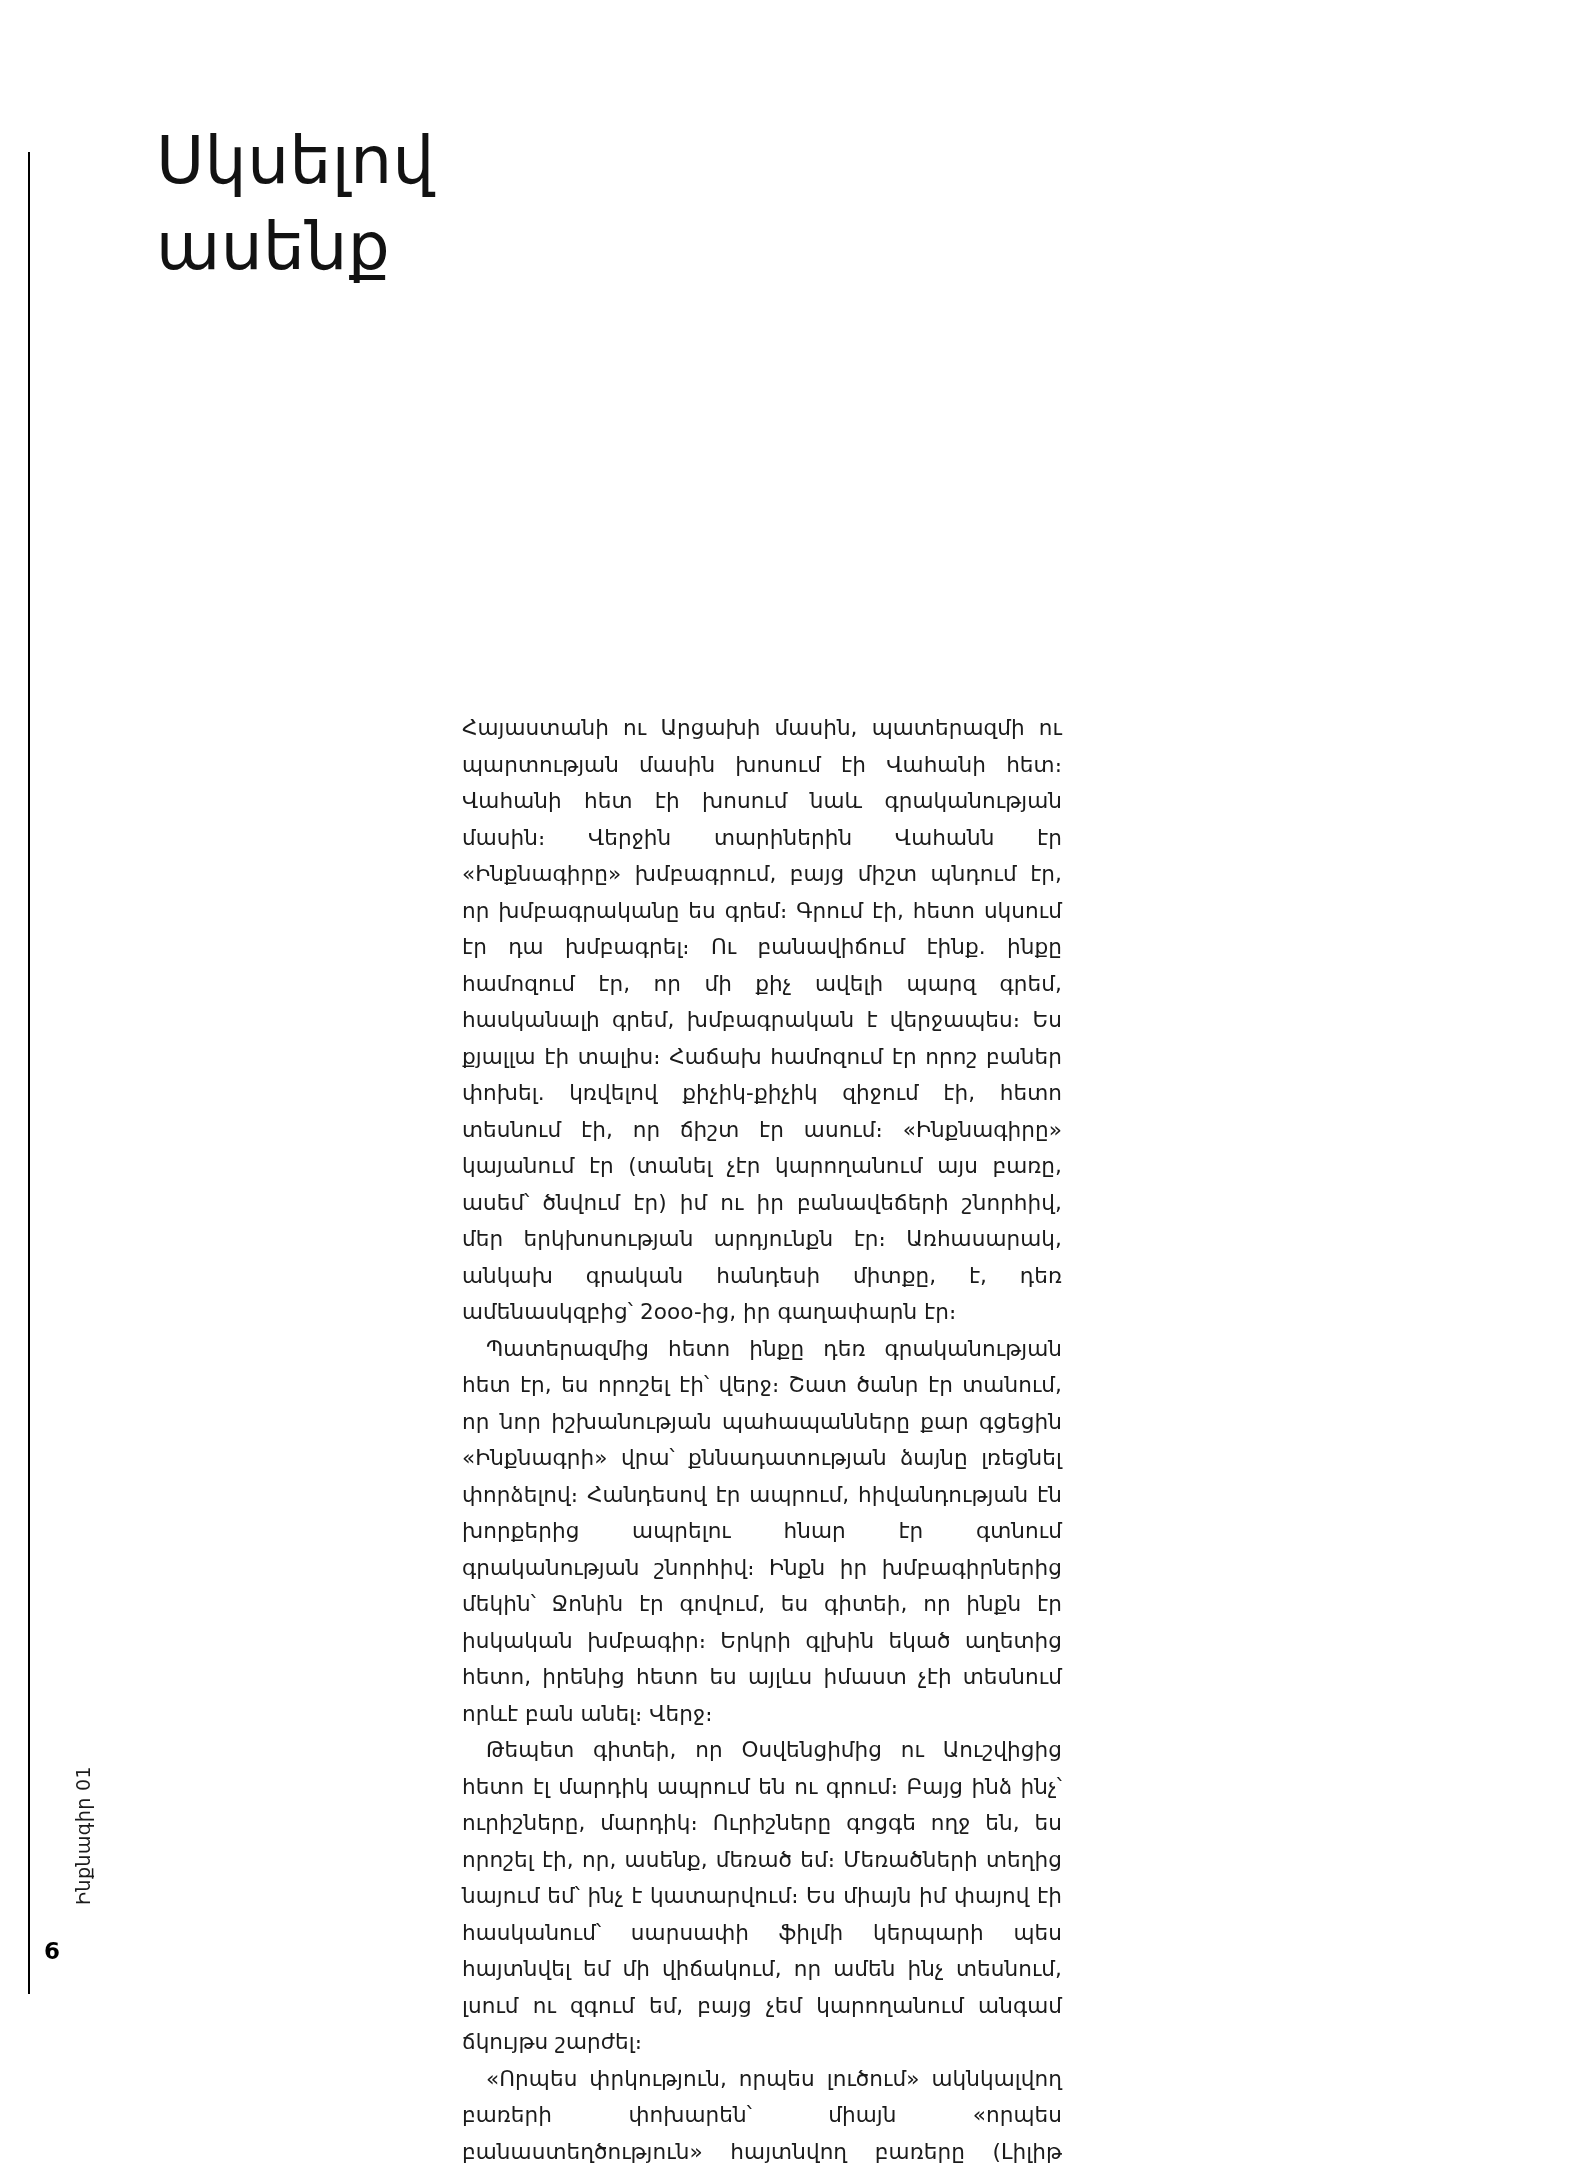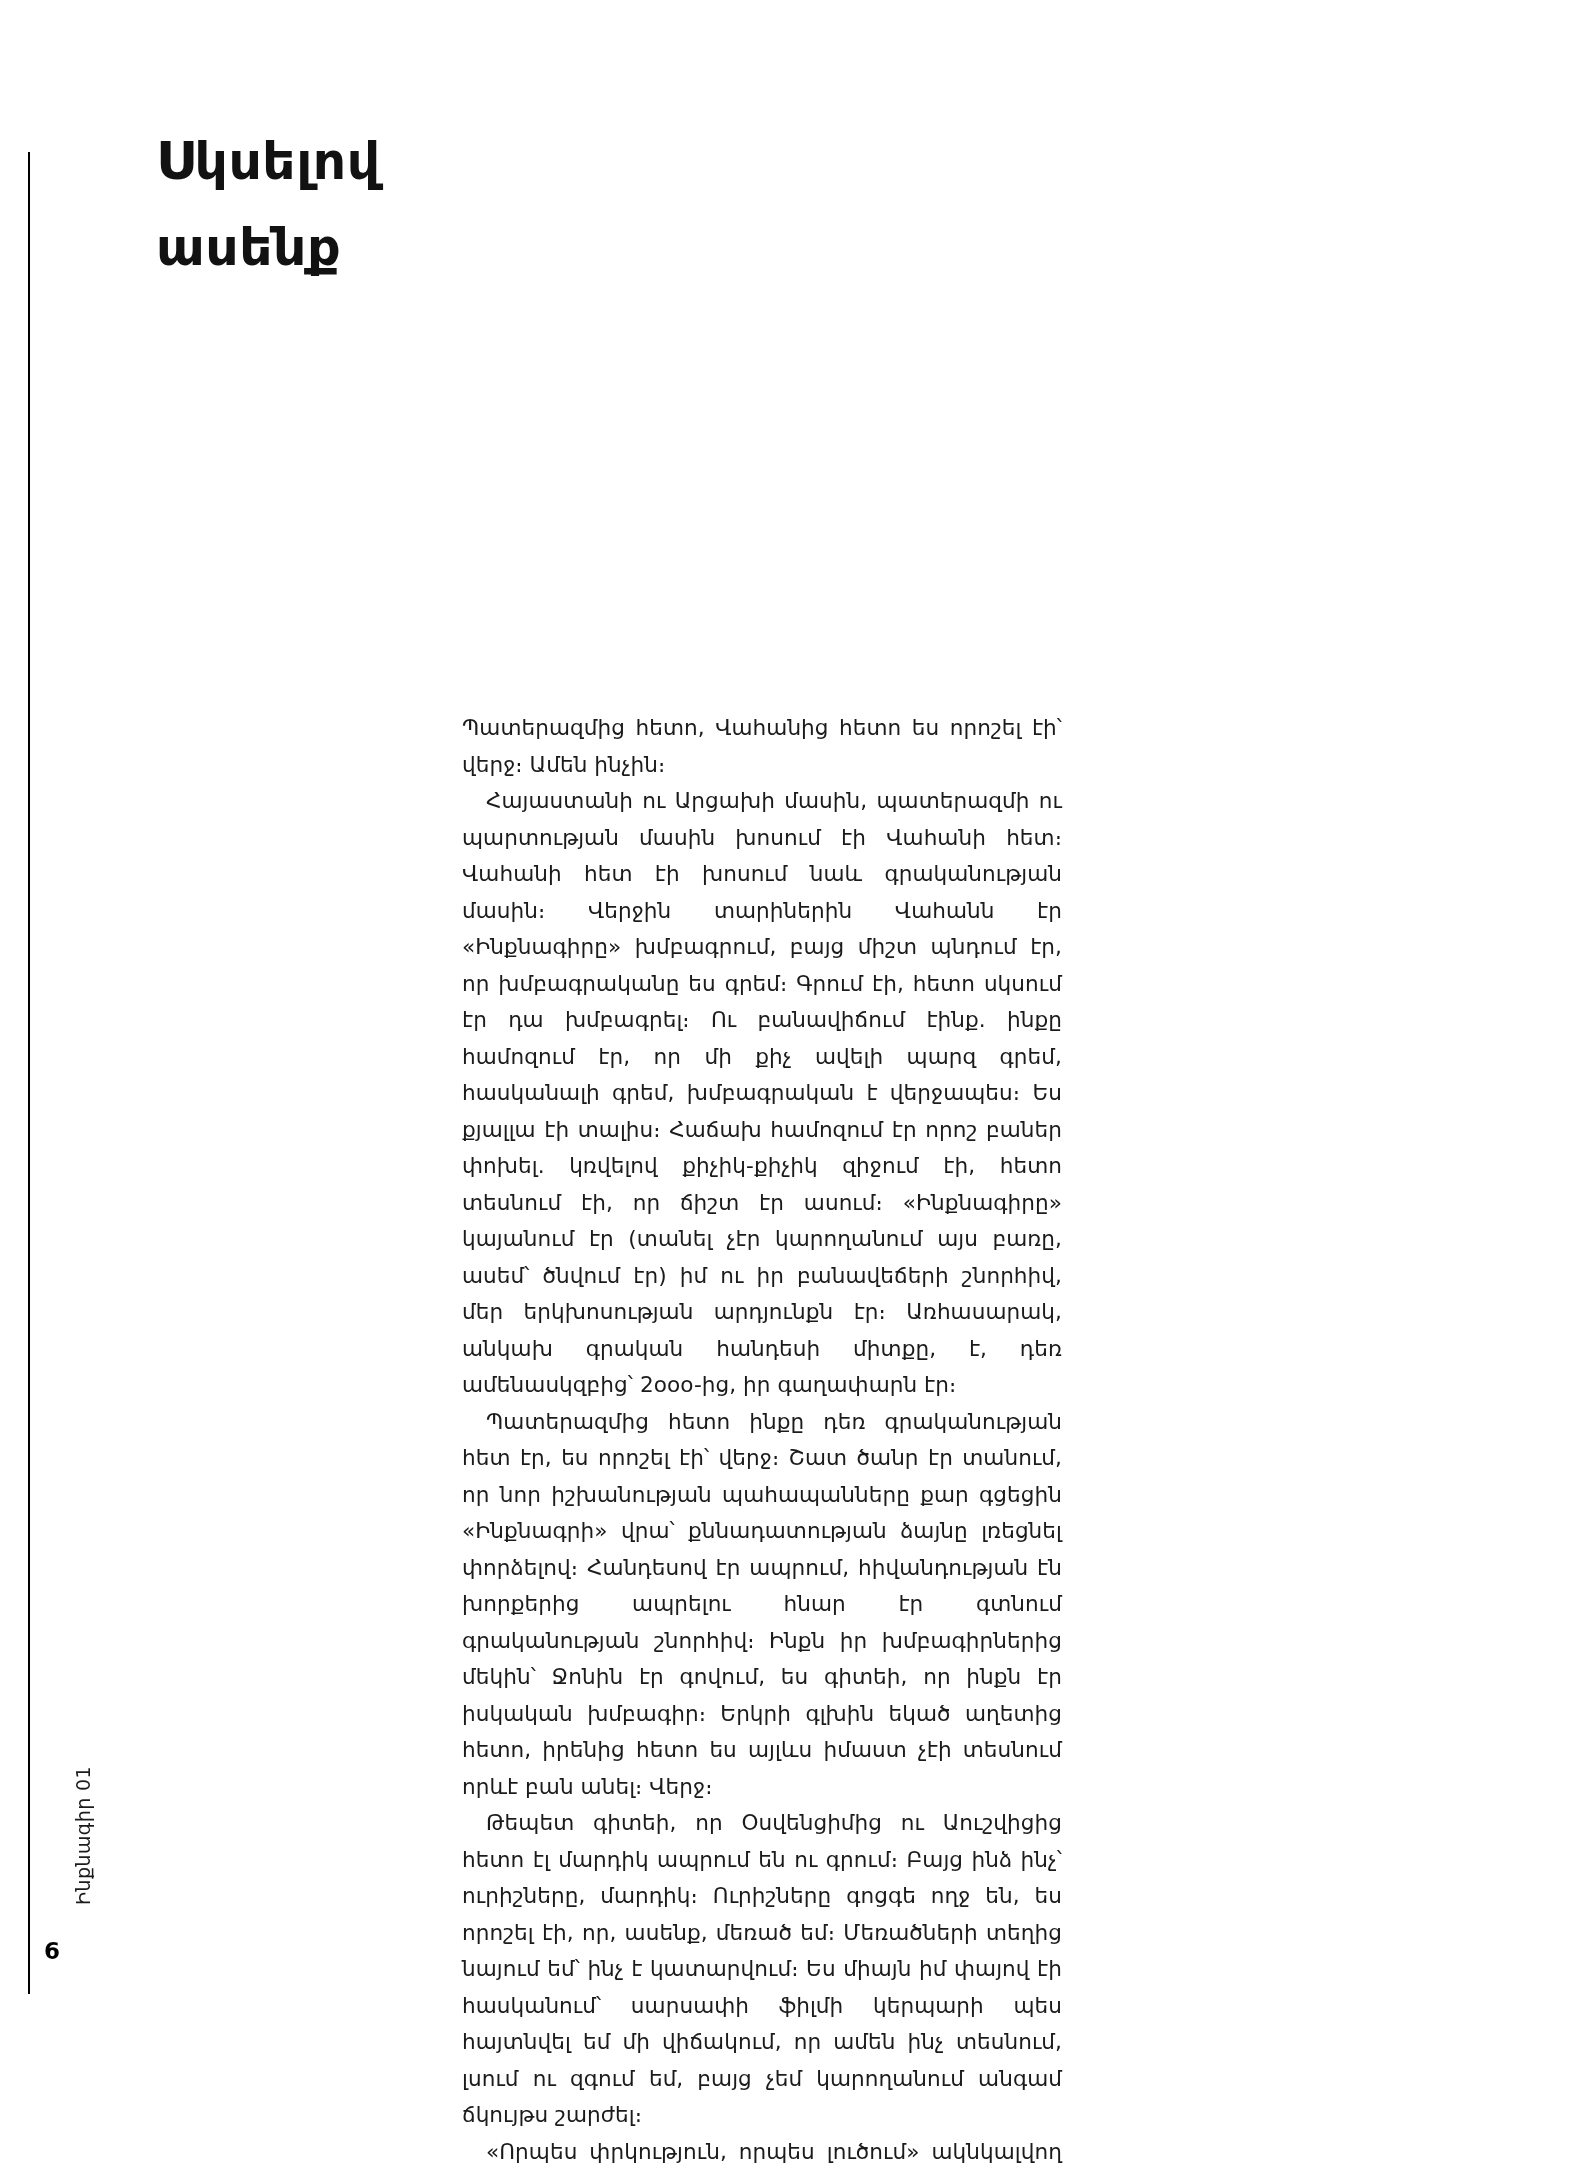--- a/index.html
+++ b/index.html
@@ -21,22 +21,22 @@
 
   
   .title-block {
     position: absolute;
     left: 156px;
     top: 118px;
     width: 720px;
   }
   .title-line {
     font-family: "DejaVu Sans", "Liberation Sans", sans-serif;
-    font-weight: 700;
-    font-size: 52px;
+    font-weight: 400;
+    font-size: 66px;
     line-height: 86px;
     letter-spacing: 0.5px;
     color: #121212;
     white-space: nowrap;
     -webkit-font-smoothing: antialiased;
   }
 
   
   .body-col {
     position: absolute;
@@ -102,20 +102,19 @@
   <div class="running-head">Ինքնագիր 01</div>
 
   <div class="folio">6</div>
 
   <div class="title-block">
     <div class="title-line">Սկսելով</div>
     <div class="title-line">ասենք</div>
   </div>
 
   <div class="body-col">
-    <p>Պատերազմից հետո, Վահանից հետո ես որոշել էի՝ վերջ։ Ամեն ինչին։</p>
     <p>Հայաստանի ու Արցախի մասին, պատերազմի ու պարտության մասին խոսում էի Վահանի հետ։ Վահանի հետ էի խոսում նաև գրականության մասին։ Վերջին տարիներին Վահանն էր «Ինքնագիրը» խմբագրում, բայց միշտ պնդում էր, որ խմբագրականը ես գրեմ։ Գրում էի, հետո սկսում էր դա խմբագրել։ Ու բանավիճում էինք. ինքը համոզում էր, որ մի քիչ ավելի պարզ գրեմ, հասկանալի գրեմ, խմբագրական է վերջապես։ Ես քյալլա էի տալիս։ Հաճախ համոզում էր որոշ բաներ փոխել. կռվելով քիչիկ-քիչիկ զիջում էի, հետո տեսնում էի, որ ճիշտ էր ասում։ «Ինքնագիրը» կայանում էր (տանել չէր կարողանում այս բառը, ասեմ՝ ծնվում էր) իմ ու իր բանավեճերի շնորհիվ, մեր երկխոսության արդյունքն էր։ Առհասարակ, անկախ գրական հանդեսի միտքը, է, դեռ ամենասկզբից՝ 2ooo-ից, իր գաղափարն էր։</p>
     <p>Պատերազմից հետո ինքը դեռ գրականության հետ էր, ես որոշել էի՝ վերջ։ Շատ ծանր էր տանում, որ նոր իշխանության պահապանները քար գցեցին «Ինքնագրի» վրա՝ քննադատության ձայնը լռեցնել փորձելով։ Հանդեսով էր ապրում, հիվանդության էն խորքերից ապրելու հնար էր գտնում գրականության շնորհիվ։ Ինքն իր խմբագիրներից մեկին՝ Ջոնին էր գովում, ես գիտեի, որ ինքն էր իսկական խմբագիր։ Երկրի գլխին եկած աղետից հետո, իրենից հետո ես այլևս իմաստ չէի տեսնում որևէ բան անել։ Վերջ։</p>
     <p>Թեպետ գիտեի, որ Օսվենցիմից ու Աուշվիցից հետո էլ մարդիկ ապրում են ու գրում։ Բայց ինձ ինչ՝ ուրիշները, մարդիկ։ Ուրիշները գոցգե ողջ են, ես որոշել էի, որ, ասենք, մեռած եմ։ Մեռածների տեղից նայում եմ՝ ինչ է կատարվում։ Ես միայն իմ փայով էի հասկանում՝ սարսափի ֆիլմի կերպարի պես հայտնվել եմ մի վիճակում, որ ամեն ինչ տեսնում, լսում ու զգում եմ, բայց չեմ կարողանում անգամ ճկույթս շարժել։</p>
     <p>«Որպես փրկություն, որպես լուծում» ակնկալվող բառերի փոխարեն՝ միայն «որպես բանաստեղծություն» հայտնվող բառերը (Լիլիթ Բլեյան)</p>
   </div>
 
 </div>
 
 </body></html>

